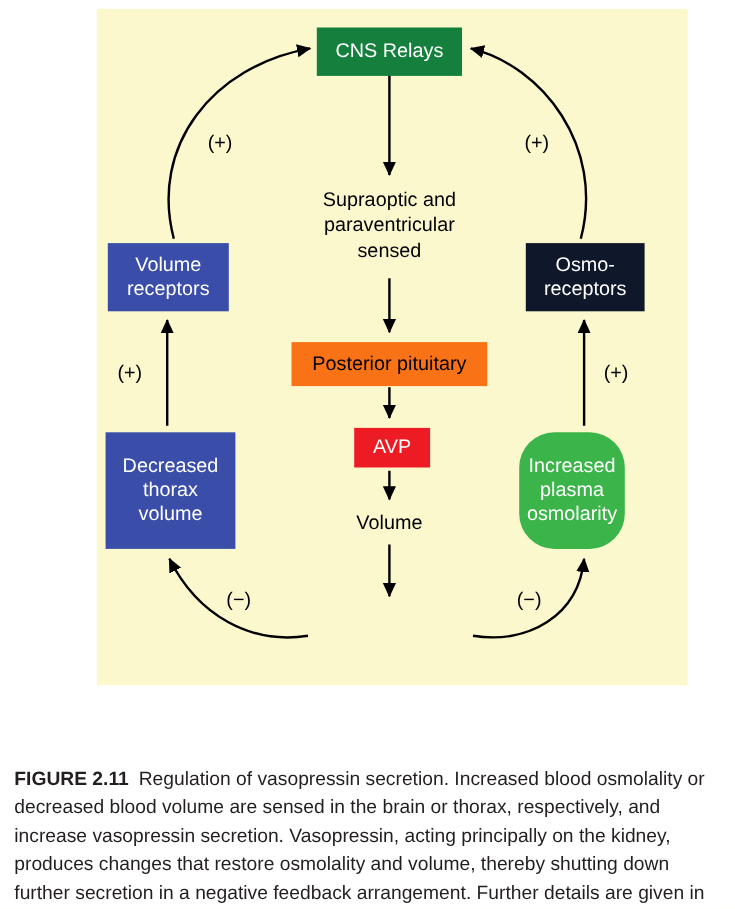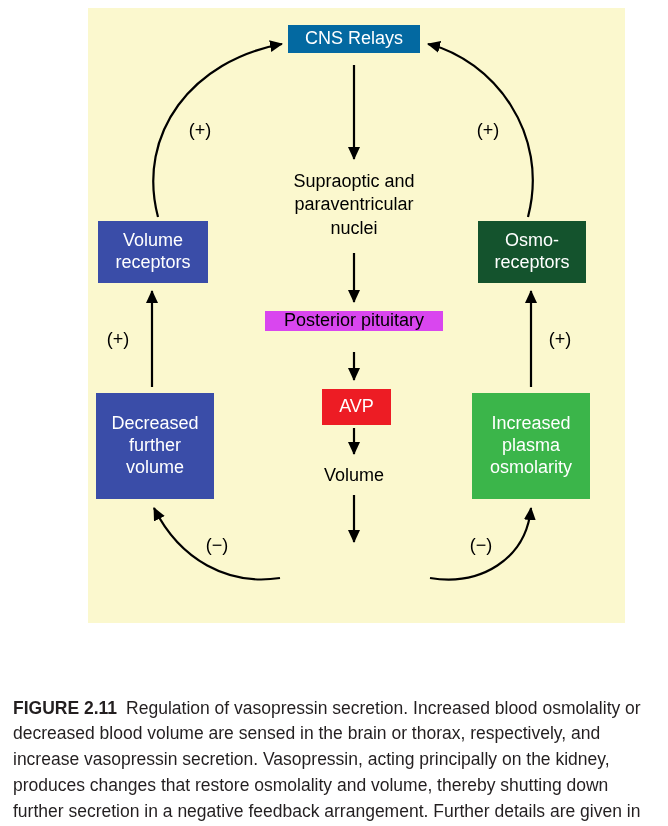--- a/index.html
+++ b/index.html
@@ -94,44 +94,44 @@
       <path d="M64 379 L64 283" stroke="#000" stroke-width="2.2" fill="none" marker-end="url(#ah)"></path>
       <path d="M443 379 L443 283" stroke="#000" stroke-width="2.2" fill="none" marker-end="url(#ah)"></path>
 
       <path d="M70 209 C 48 125, 105 52, 194 36" stroke="#000" stroke-width="2.2" fill="none" marker-end="url(#ah)"></path>
       <path d="M440 209 C 462 125, 405 52, 340 36" stroke="#000" stroke-width="2.2" fill="none" marker-end="url(#ah)"></path>
 
       <path d="M192 570 C 140 578, 92 552, 66 500" stroke="#000" stroke-width="2.2" fill="none" marker-end="url(#ah)"></path>
       <path d="M342 570 C 392 578, 438 552, 443 500" stroke="#000" stroke-width="2.2" fill="none" marker-end="url(#ah)"></path>
     </svg>
 
-    <div class="box light" style="left: 200px; top: 17px; width: 132px; height: 28px; background-color: #0369a1;">CNS Relays</div>
+    <div class="box light" style="left: 200px; top: 17px; width: 132px; height: 44px; background-color: #15803d;">CNS Relays</div>
 
     <div class="node-text" style="left:146px; top:162px; width:240px;">Supraoptic and
 paraventricular
-nuclei</div>
+sensed</div>
 
-    <div class="box dark" style="left: 177px; top: 303px; width: 178px; height: 20px; background-color: #d946ef;">Posterior pituitary</div>
+    <div class="box dark" style="left: 177px; top: 303px; width: 178px; height: 40px; background-color: #f97316;">Posterior pituitary</div>
 
     <div class="box light" style="left: 234px; top: 381px; width: 69px; height: 36px; background-color: rgb(237, 28, 36);">AVP</div>
 
     <div class="node-text" style="left:206px; top:456px; width:120px;">Volume</div>
 
 
     <div class="box light" style="left: 10px; top: 213px; width: 110px; height: 62px; background-color: rgb(58, 77, 168);">Volume
 receptors</div>
 
     <div class="box light" style="left: 8px; top: 385px; width: 118px; height: 106px; background-color: rgb(58, 77, 168);">Decreased
-further
+thorax
 volume</div>
 
-    <div class="box light" style="left: 390px; top: 213px; width: 108px; height: 62px; background-color: #14532d;">Osmo-
+    <div class="box light" style="left: 390px; top: 213px; width: 108px; height: 62px; background-color: #0f172a;">Osmo-
 receptors</div>
 
-    <div class="box light" style="left: 384px; top: 385px; width: 118px; height: 106px; background-color: rgb(59, 181, 74);">Increased
+    <div class="box light" style="left: 384px; top: 385px; width: 96px; height: 106px; background-color: rgb(59, 181, 74); border-radius: 32px;">Increased
 plasma
 osmolarity</div>
 
     <div class="sign" style="left:112px; top:122px;">(+)</div>
     <div class="sign" style="left:400px; top:122px;">(+)</div>
     <div class="sign" style="left:30px; top:331px;">(+)</div>
     <div class="sign" style="left:472px; top:331px;">(+)</div>
     <div class="sign" style="left:129px; top:537px;">(−)</div>
     <div class="sign" style="left:393px; top:537px;">(−)</div>
 

